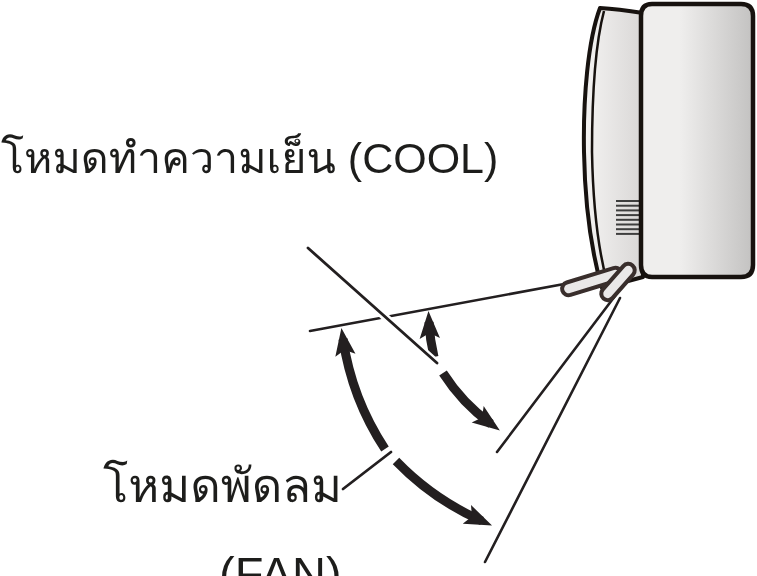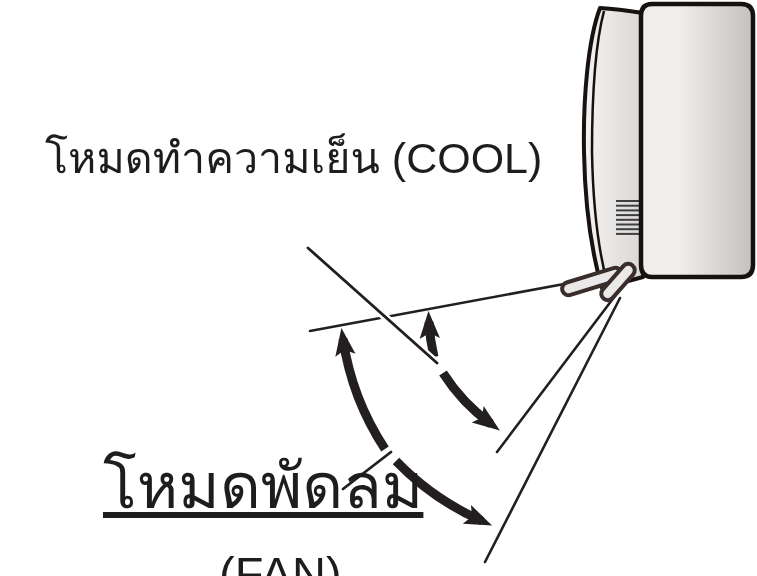--- a/index.html
+++ b/index.html
@@ -4,22 +4,22 @@
 <style>
   html,body { margin:0; padding:0; background:#fff; }
   .canvas {
     position:relative; width:757px; height:576px;
     background:var(--background,#ffffff);
     font-family:"Liberation Sans", sans-serif;
     overflow:hidden;
   }
   .canvas svg { position:absolute; left:0; top:0; }
   .label { position:absolute; color:var(--text-color,#1d1d1b); white-space:nowrap; }
-  .cool-dry-label { left:1px; top:128px; font-size:43px; line-height:61px;padding-left:44px; }
-  .fan-label-line1 { left:103px; top:461px; font-size:63px; line-height:50px;text-decoration:underline; }
+  .cool-dry-label { left:1px; top:128px; font-size:43px; line-height:61px; }
+  .fan-label-line1 { left:103px; top:461px; font-size:47px; line-height:50px; }
   .fan-label-line2 { left:219px; top:549px; font-size:47px; line-height:50px; }
 
   .thin-line   { stroke:var(--line-color,#231f20); stroke-width:2.6; stroke-linecap:round; fill:none; }
   .swing-arc   { stroke:var(--line-color,#231f20); stroke-width:9; fill:none; }
   .leader-casing { stroke:var(--background,#ffffff); stroke-width:8; stroke-linecap:round; fill:none; }
   .leader-line { stroke:var(--line-color,#231f20); stroke-width:2.8; stroke-linecap:round; fill:none; }
   .arrowhead   { fill:var(--line-color,#231f20); }
 
   .unit-body   { stroke:var(--unit-outline,#17120f); stroke-width:4.5; fill:url(#bodyGrad); }
   .front-panel { stroke:var(--unit-outline,#17120f); stroke-width:4;   fill:url(#panelGrad); stroke-linejoin:round; }

